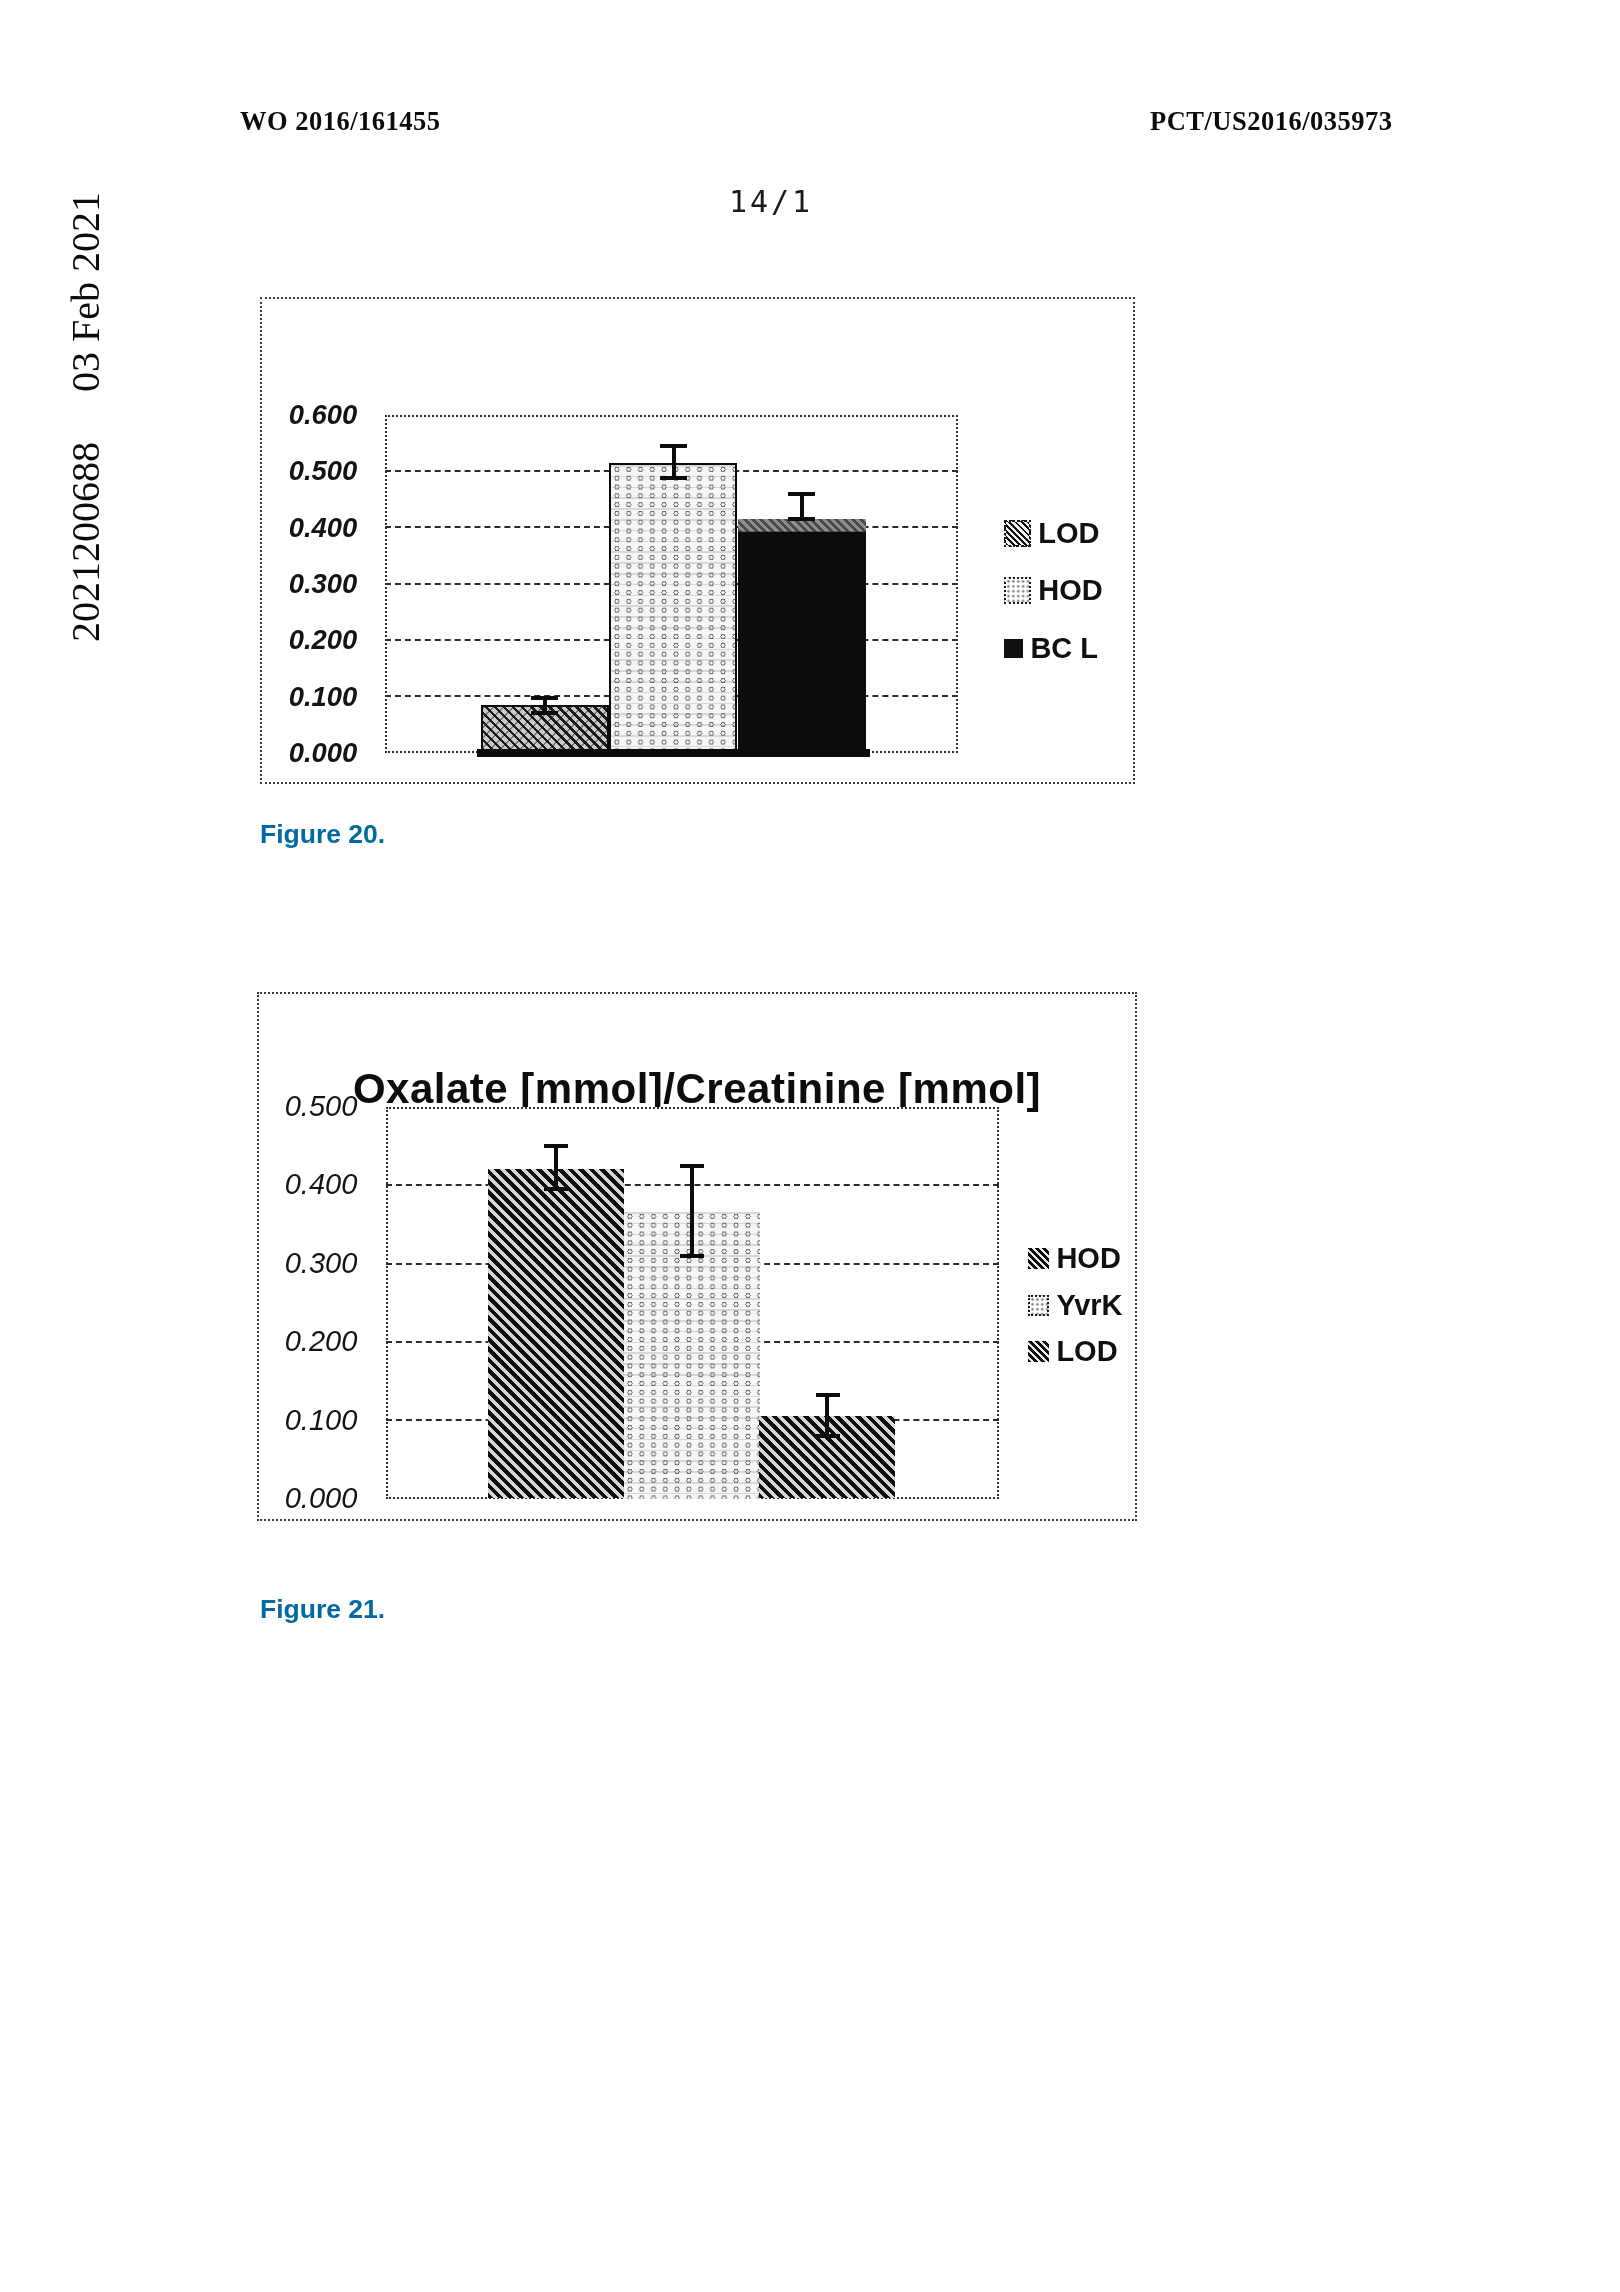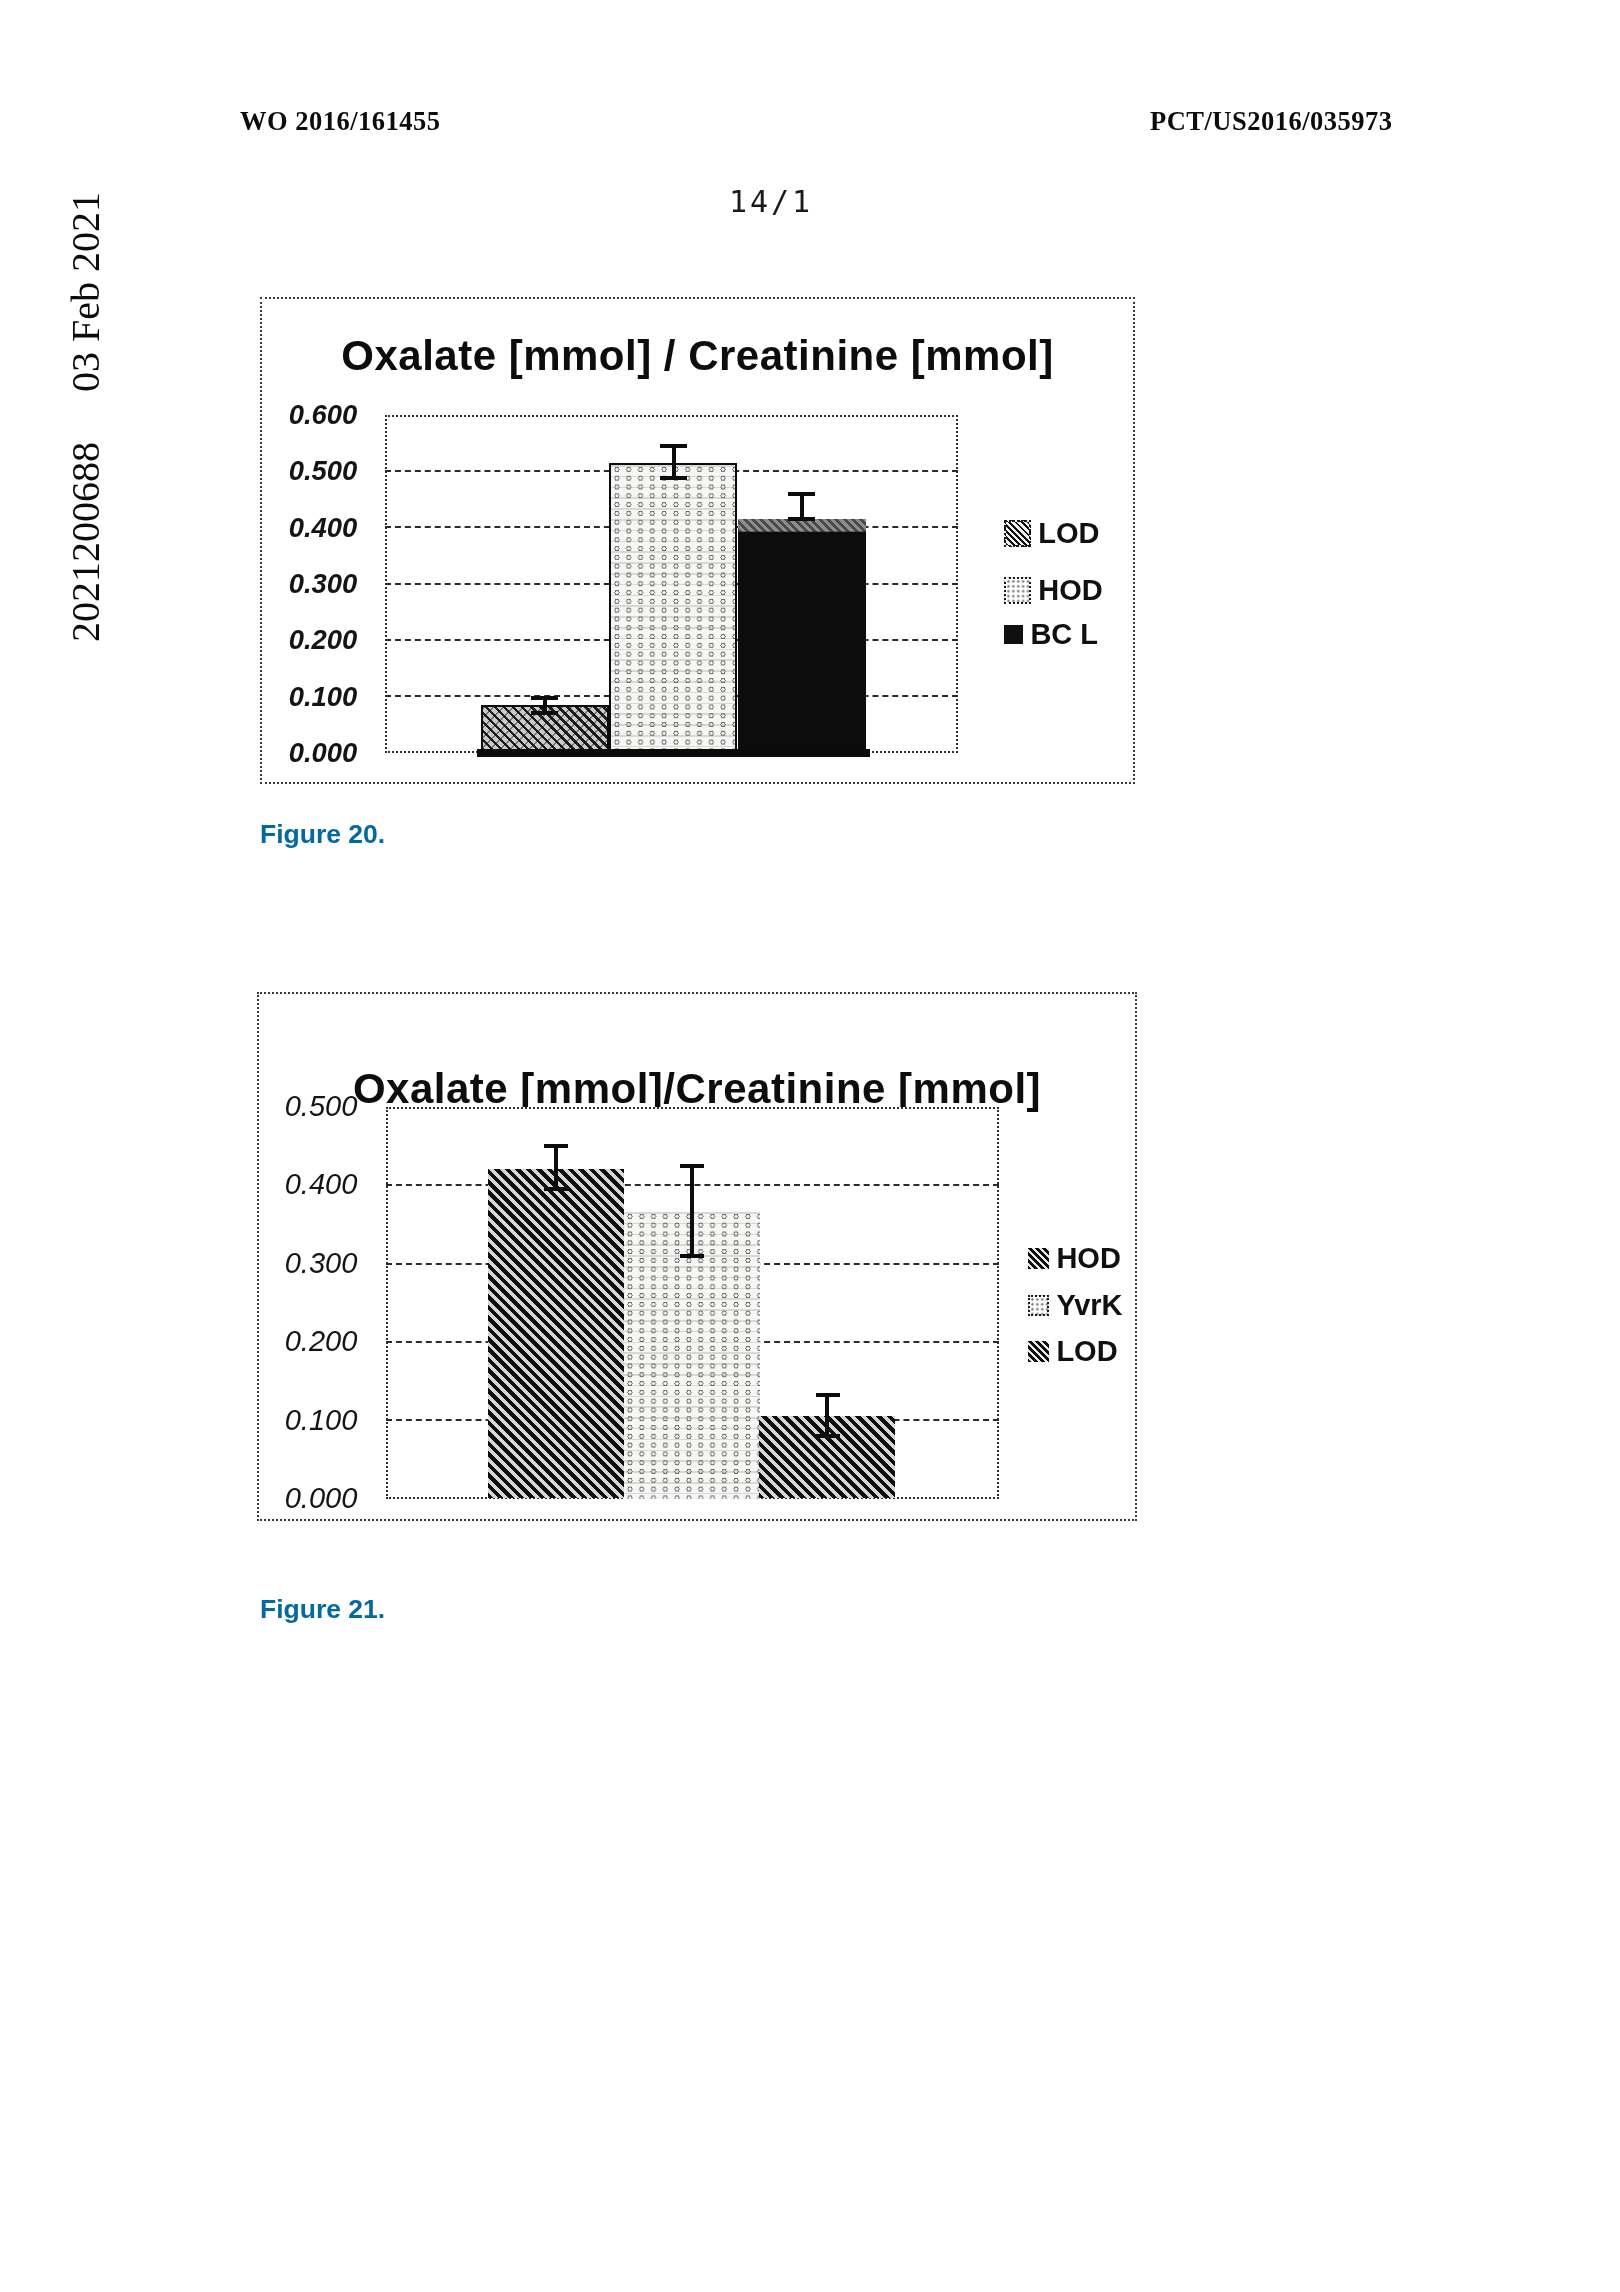--- a/index.html
+++ b/index.html
@@ -111,21 +111,20 @@
 <body>
 
 <div class="page">
 
   <div class="header-left">WO 2016/161455</div>
   <div class="header-right">PCT/US2016/035973</div>
   <div class="page-number">14/1</div>
   <div class="side-stamp">2021200688     03 Feb 2021</div>
 
   <div class="figure-box" id="fig0">
-    <div class="chart-title">Oxalate [mmol] / Creatinine [mmol]</div>
   <div class="plot" style="left: 123px; top: 116px; width: 573px; height: 338px;"></div>
       <div class="ylab bold" style="left: -12.7px; width: 108px; top: 99px;">0.600</div>
       <div class="ylab bold" style="left: -12.7px; width: 108px; top: 155px;">0.500</div>
       <div class="gridline" style="left: 123px; width: 573px; top: 171px;"></div>
       <div class="ylab bold" style="left: -12.7px; width: 108px; top: 212px;">0.400</div>
       <div class="gridline" style="left: 123px; width: 573px; top: 227px;"></div>
       <div class="ylab bold" style="left: -12.7px; width: 108px; top: 268px;">0.300</div>
       <div class="gridline" style="left: 123px; width: 573px; top: 284px;"></div>
       <div class="ylab bold" style="left: -12.7px; width: 108px; top: 324px;">0.200</div>
       <div class="gridline" style="left: 123px; width: 573px; top: 340px;"></div>
@@ -146,21 +145,21 @@
       <div class="errcap" style="left: 526px; width: 27.4px; top: 218px;"></div>
       <div class="baseline" style="left: 215px; width: 393px; top: 450px;"></div>
       <div class="legend-item" style="left: 742px; top: 218px;">
         <div class="mk mk-hatch-medium" style="width: 26.5px; height: 26.5px;"></div>
         <div class="legend-label">LOD</div>
       </div>
       <div class="legend-item" style="left: 742px; top: 275px;">
         <div class="mk mk-dots-light" style="width: 26.5px; height: 26.5px;"></div>
         <div class="legend-label">HOD</div>
       </div>
-      <div class="legend-item" style="left: 742px; top: 319px; text-align: center;">
+      <div class="legend-item" style="left: 742px; top: 333px; text-align: center;">
         <div class="mk mk-solid-black" style="width: 18.6px; height: 18.6px;"></div>
         <div class="legend-label">BC L</div>
       </div>
     </div>
   <div class="caption" id="cap0">Figure 20.</div>
 
   <div class="figure-box" id="fig1">
     <div class="chart-title">Oxalate [mmol]/Creatinine [mmol]</div>
   <div class="plot" style="left: 127px; top: 113px; width: 613px; height: 392px;"></div>
       <div class="ylab" style="left: -14.7px; width: 113px; top: 96px;">0.500</div>

